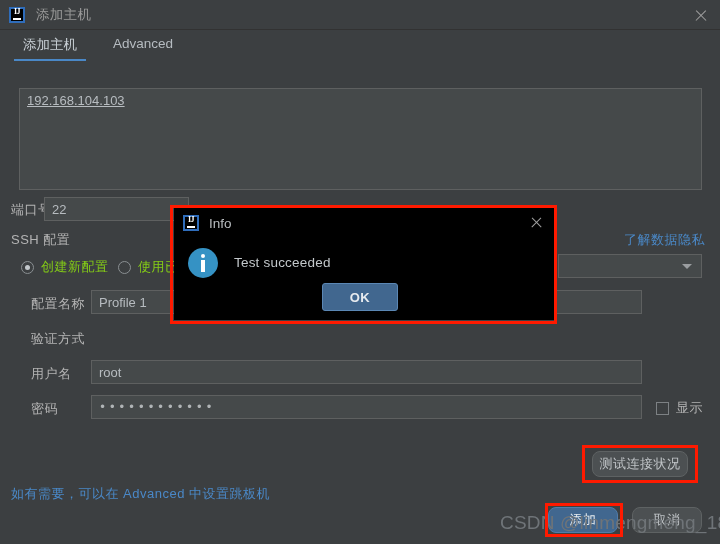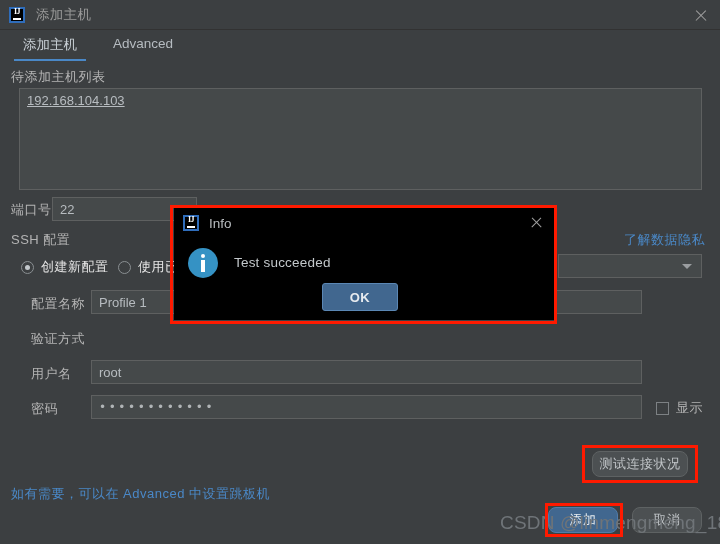--- a/index.html
+++ b/index.html
@@ -125,21 +125,21 @@
   .radio-row { position: absolute; display: flex; align-items: center; }
   .radio {
     width: 13px; height: 13px; border-radius: 50%;
     border: 1px solid #8a8f92; background: #3c3f41;
     position: relative; flex: none; cursor: pointer;
   }
   .radio.checked:after {
     content: ""; position: absolute; left: 3px; top: 3px;
     width: 5px; height: 5px; border-radius: 50%; background: #c3c8cc;
   }
-  .radio-label { font-size: 13px; color: #e5e5e5; margin-left: 7px; letter-spacing: 0.5px; }
+  .radio-label { font-size: 13px; color: #84cc16; margin-left: 7px; letter-spacing: 0.5px; }
 
   
   .checkbox-row { position: absolute; display: flex; align-items: center; }
   .checkbox {
     width: 13px; height: 13px;
     border: 1px solid #7d8184; background: #3c3f41;
     flex: none; cursor: pointer;
   }
   .checkbox-label { font-size: 13px; color: #b4b4b4; margin-left: 7px; letter-spacing: 0.5px; }
 
@@ -256,25 +256,24 @@
     <div class="ij-logo"></div>
     <div class="title-text">添加主机</div>
     <div class="win-close"></div>
   </div>
 
   <div class="tabs">
     <div class="tab tab-first active">添加主机</div>
     <div class="tab tab-second">Advanced</div>
   </div>
 
-  <div class="lbl lbl-cn" style="left:11px; top:68px;">待添加主机列表</div>
   <div class="field textarea" style="left:19px; top:88px; width:683px; height:102px;">192.168.104.103</div>
 
   <div class="lbl lbl-cn" style="left:11px; top:201px;">端口号</div>
-  <div class="field" style="left:52px; top:197px; width:145px; height:24px;">22</div>
+  <div class="field" style="left:44px; top:197px; width:145px; height:24px;">22</div>
 
   <div class="lbl lbl-cn" style="left:11px; top:231px;">SSH 配置</div>
   <div class="link" style="left:624px; top:231px;">了解数据隐私</div>
 
   <div class="radio-row" style="left:21px; top:258px;">
     <div class="radio checked"></div>
     <div class="radio-label">创建新配置</div>
   </div>
   <div class="radio-row" style="left:118px; top:258px;">
     <div class="radio"></div>

